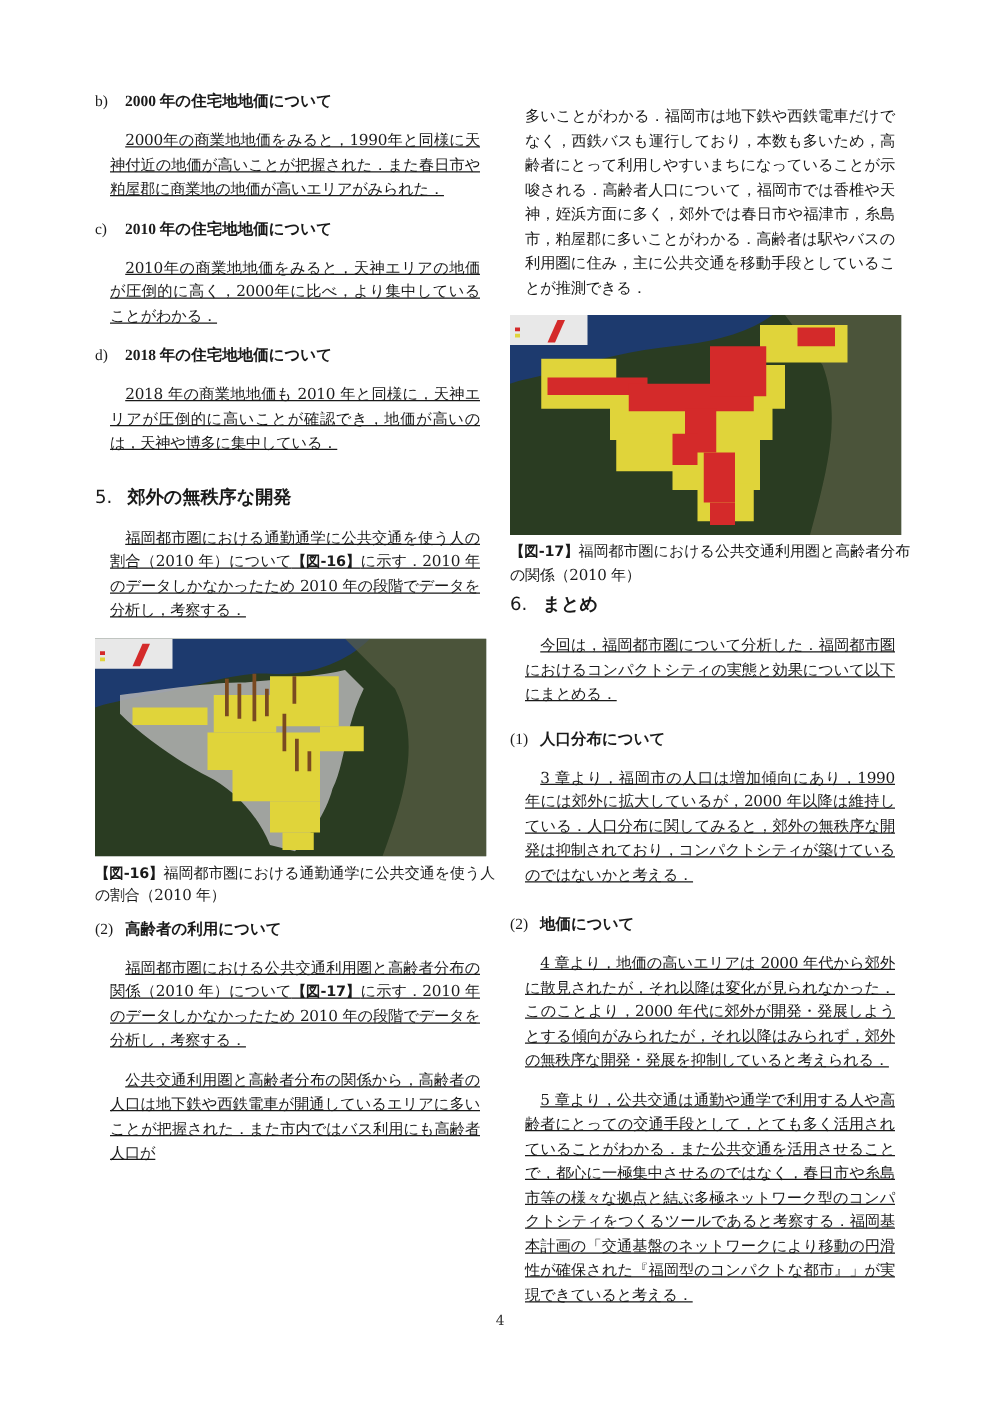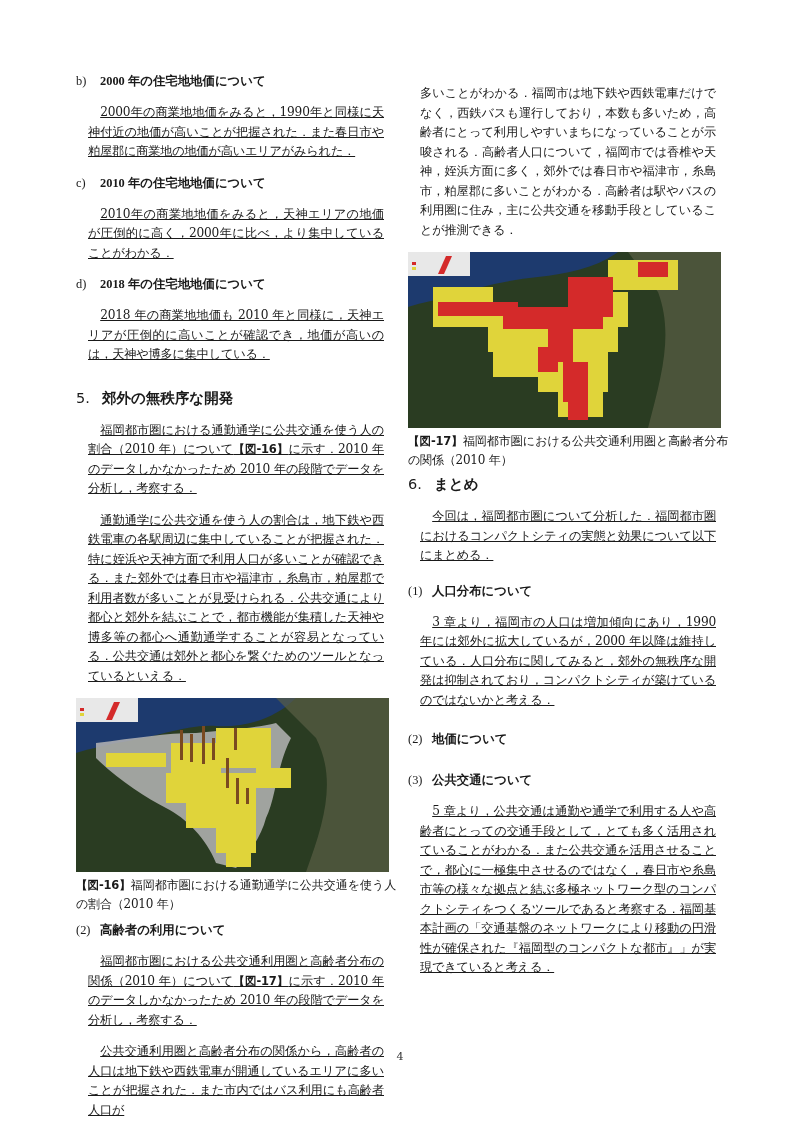--- a/index.html
+++ b/index.html
@@ -31,21 +31,20 @@
   <div class="h3"><span class="num">b)</span><span>2000 年の住宅地地価について</span></div>
   <p class="indent">2000年の商業地地価をみると，1990年と同様に天神付近の地価が高いことが把握された．また春日市や粕屋郡に商業地の地価が高いエリアがみられた．</p>
   <div class="h3"><span class="num">c)</span><span>2010 年の住宅地地価について</span></div>
   <p class="indent">2010年の商業地地価をみると，天神エリアの地価が圧倒的に高く，2000年に比べ，より集中していることがわかる．</p>
   <div class="h3"><span class="num">d)</span><span>2018 年の住宅地地価について</span></div>
   <p class="indent">2018 年の商業地地価も 2010 年と同様に，天神エリアが圧倒的に高いことが確認でき，地価が高いのは，天神や博多に集中している．</p>
 
   <div class="h2" style="margin-top:22px;"><span class="num">5.</span><span>郊外の無秩序な開発</span></div>
 
   <p class="indent"><span>福岡都市圏における通勤通学に公共交通を使う人の割合（2010 年）について</span><span class="ref">【図-16】</span><span>に示す．2010 年のデータしかなかったため 2010 年の段階でデータを分析し，考察する．</span></p>
-  <p class="indent" style="margin-top:8px;">通勤通学に公共交通を使う人の割合は，地下鉄や西鉄電車の各駅周辺に集中していることが把握された．特に姪浜や天神方面で利用人口が多いことが確認できる．また郊外では春日市や福津市，糸島市，粕屋郡で利用者数が多いことが見受けられる．公共交通により都心と郊外を結ぶことで，都市機能が集積した天神や博多等の都心へ通勤通学することが容易となっている．公共交通は郊外と都心を繋ぐためのツールとなっているといえる．</p>
 
   <div class="map" style="margin-top:10px;">
     <svg width="313" height="174" viewBox="0 0 313 174">
       <rect width="313" height="174" fill="#2a3c22"></rect>
       <path d="M0,0 H220 C200,20 170,30 140,28 C110,26 80,40 40,45 C20,50 8,52 0,55 Z" fill="#1d3a6e"></path>
       <path d="M200,0 H313 V174 H230 C250,120 260,80 240,40 Z" fill="#5a5e44" opacity="0.7"></path>
       <path d="M20,45 C60,40 90,35 120,35 C150,32 180,30 200,25 L215,40 C200,70 200,100 190,120 C185,140 170,160 160,170 L140,165 C130,140 110,120 90,110 C70,100 40,80 20,60 Z" fill="#b5b5b5" opacity="0.85"></path>
       <g fill="#e0d43a">
         <rect x="30" y="55" width="60" height="14"></rect>
         <rect x="95" y="45" width="50" height="30"></rect>
@@ -114,18 +113,18 @@
   </div>
   <p class="caption" style="margin-top:4px;"><span class="ref">【図-17】</span><span>福岡都市圏における公共交通利用圏と高齢者分布の関係（2010 年）</span></p>
 
   <div class="h2" style="margin-top:4px;"><span class="num">6.</span><span>まとめ</span></div>
   <p class="indent">今回は，福岡都市圏について分析した．福岡都市圏におけるコンパクトシティの実態と効果について以下にまとめる．</p>
 
   <div class="h3" style="margin-top:16px;"><span class="num">(1)</span><span>人口分布について</span></div>
   <p class="indent">3 章より，福岡市の人口は増加傾向にあり，1990 年には郊外に拡大しているが，2000 年以降は維持している．人口分布に関してみると，郊外の無秩序な開発は抑制されており，コンパクトシティが築けているのではないかと考える．</p>
 
   <div class="h3" style="margin-top:20px;"><span class="num">(2)</span><span>地価について</span></div>
+  <p class="indent">4 章より，地価の高いエリアは 2000 年代から郊外に散見されたが，それ以降は変化が見られなかった．このことより，2000 年代に郊外が開発・発展しようとする傾向がみられたが，それ以降はみられず，郊外の無秩序な開発・発展を抑制していると考えられる．</p>
 
-  <div class="h3" style="margin-top:22px;"><span class="num">(3)</span><span>公共交通について</span></div>
   <p class="indent">5 章より，公共交通は通勤や通学で利用する人や高齢者にとっての交通手段として，とても多く活用されていることがわかる．また公共交通を活用させることで，都心に一極集中させるのではなく，春日市や糸島市等の様々な拠点と結ぶ多極ネットワーク型のコンパクトシティをつくるツールであると考察する．福岡基本計画の「交通基盤のネットワークにより移動の円滑性が確保された『福岡型のコンパクトな都市』」が実現できていると考える．</p>
 </div>
 
 <div class="page-num">4</div>
 
 </body></html>

